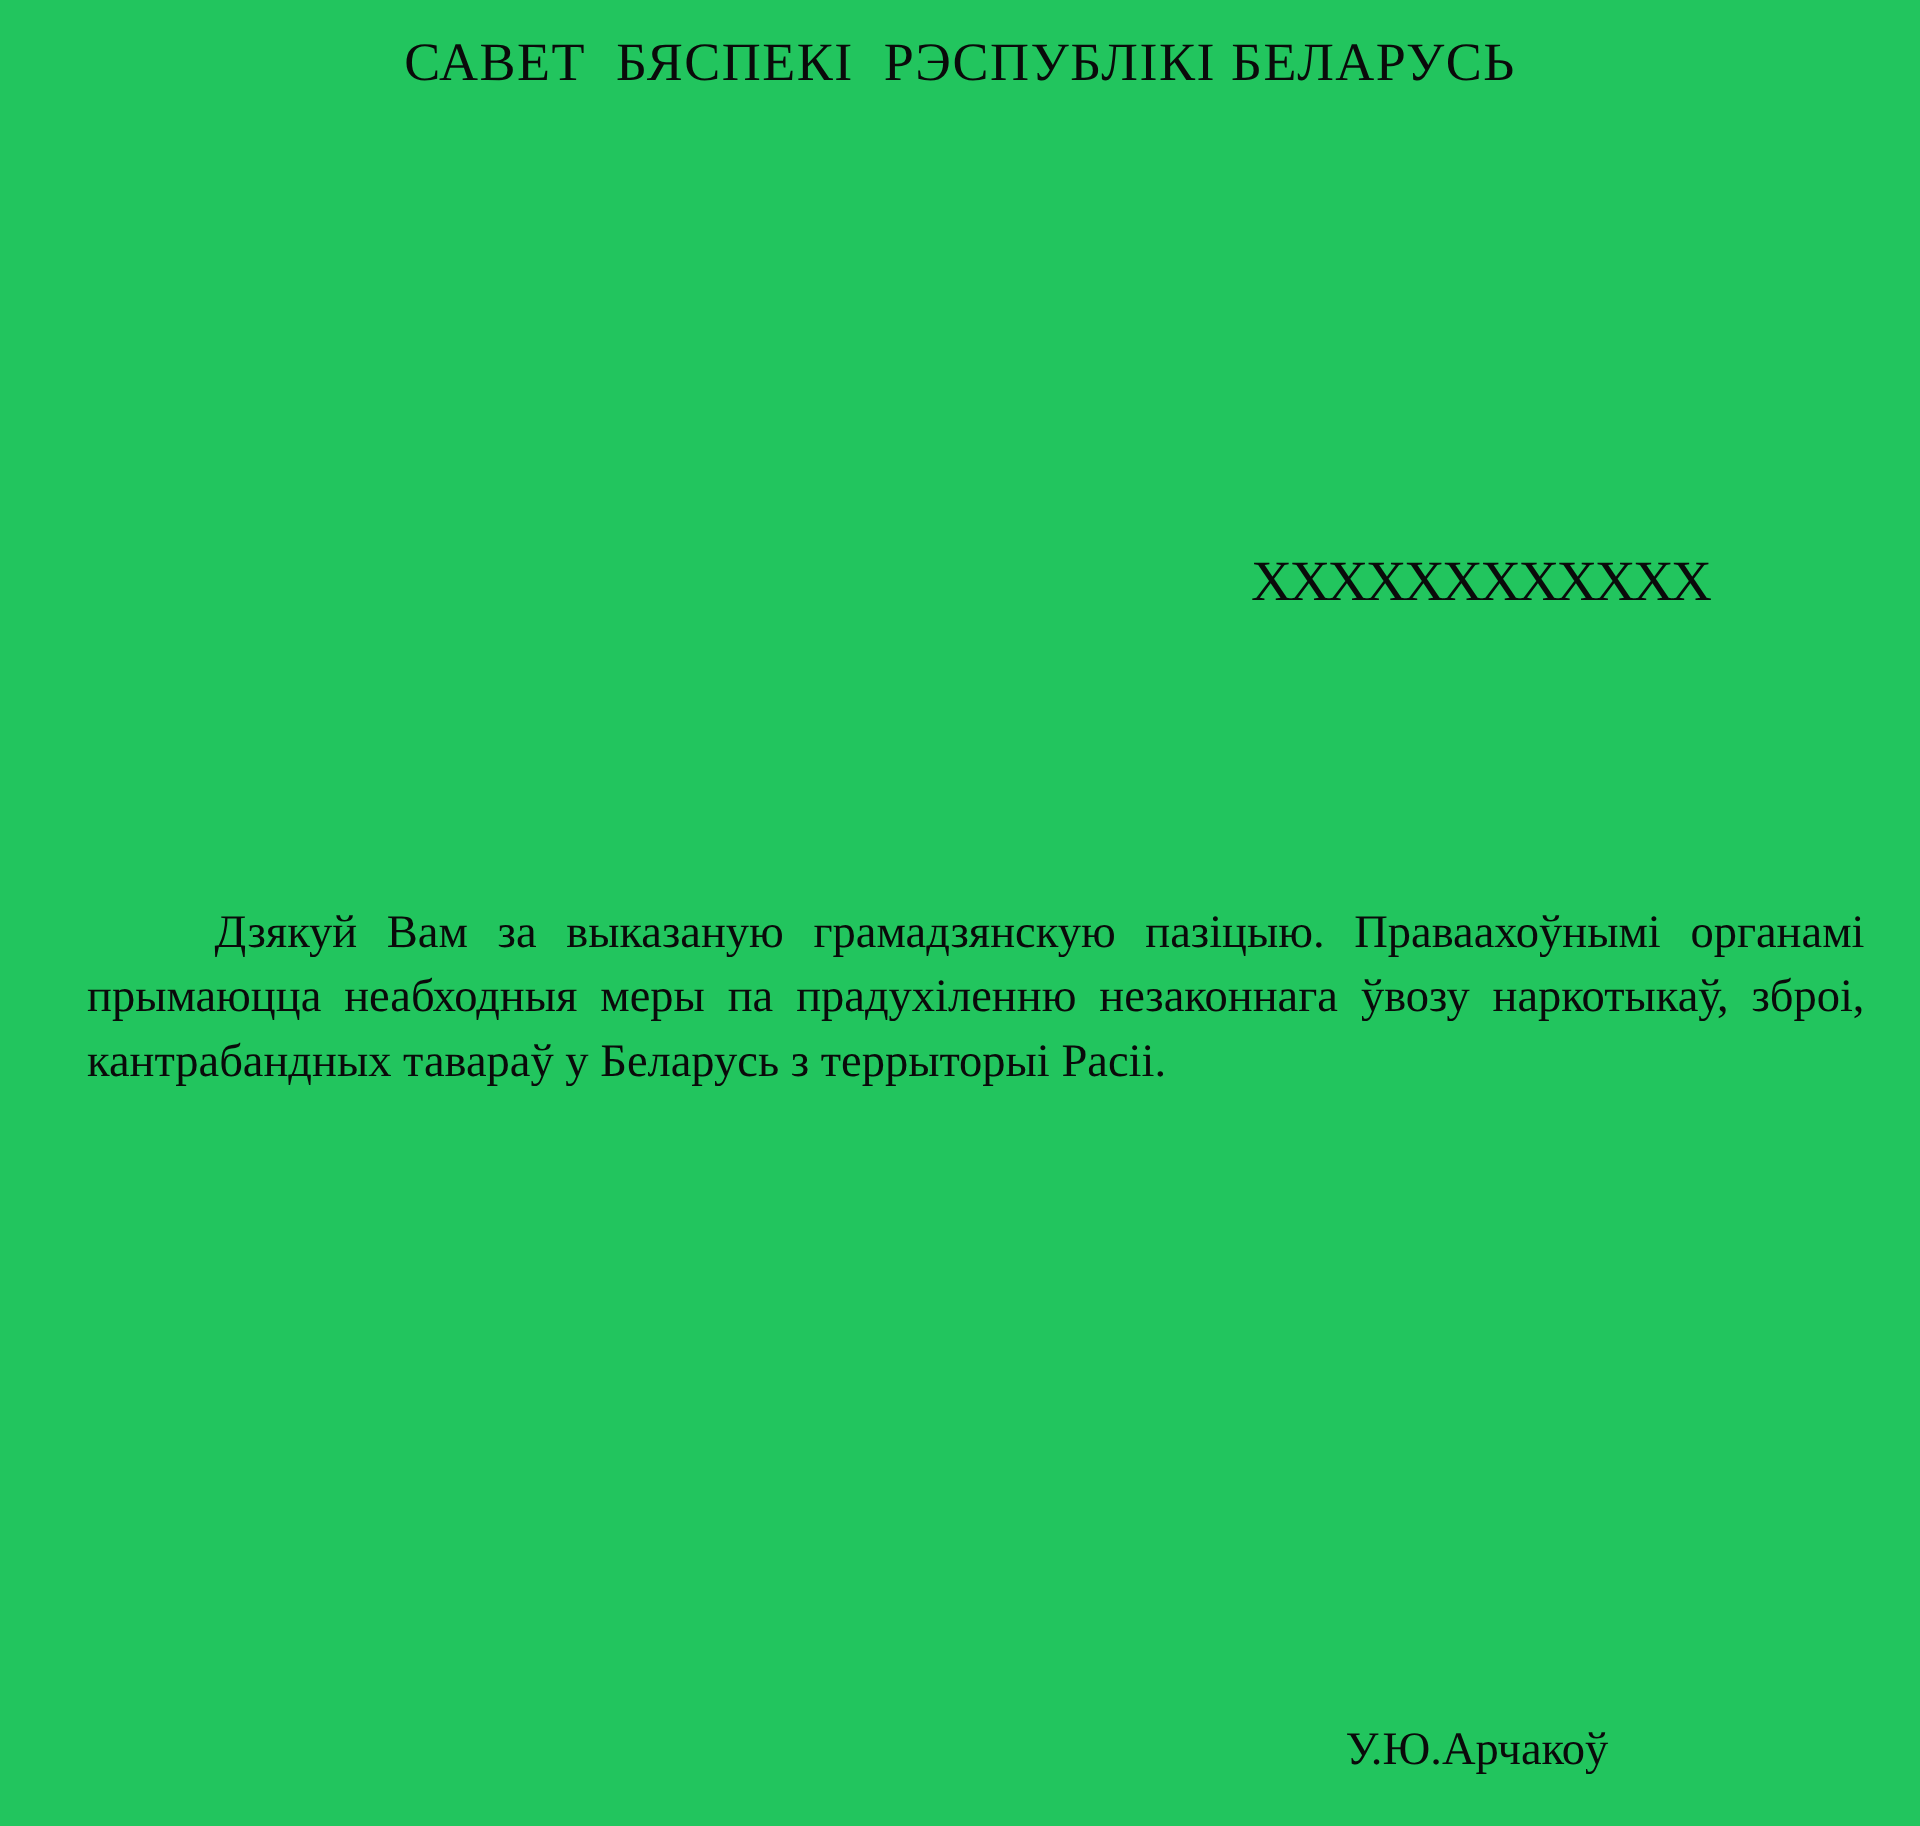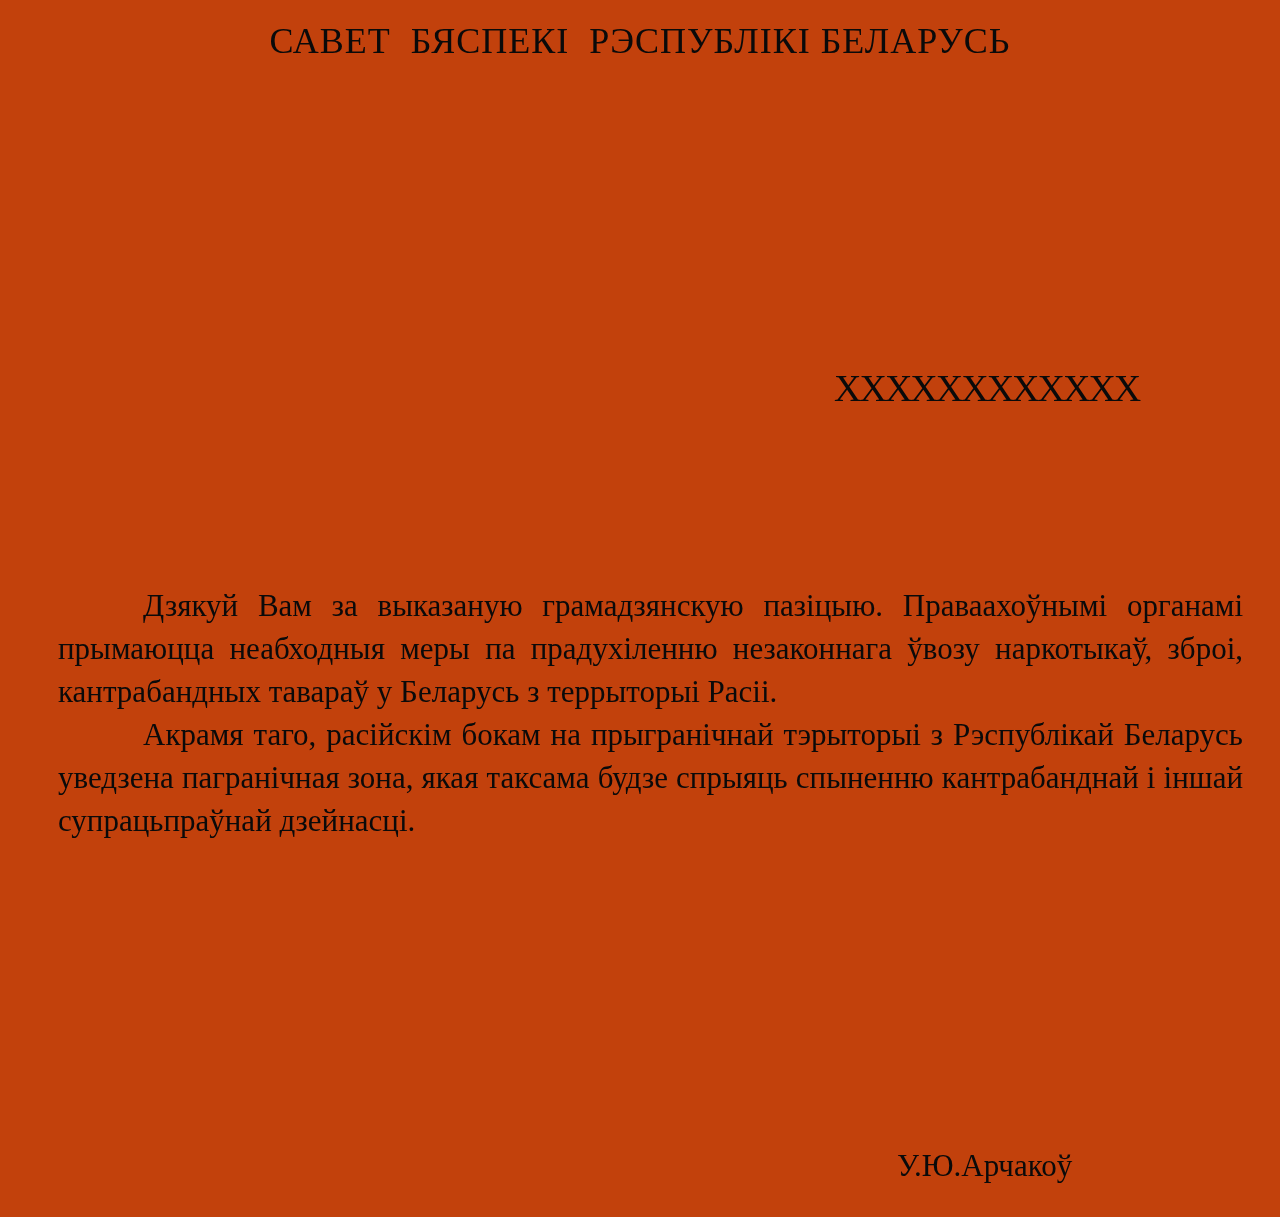--- a/index.html
+++ b/index.html
@@ -4,21 +4,21 @@
 <style>
   html, body {
     margin: 0;
     padding: 0;
     background: #ffffff;
   }
   .page {
     position: relative;
     width: 1280px;
     height: 1217px;
-    background: #c2410c;
+    background: #22c55e;
     color: #000000;
     font-family: "Liberation Serif", "DejaVu Serif", serif;
     overflow: hidden;
   }
   .doc-header {
     position: absolute;
     top: 20px;
     left: 0;
     width: 100%;
     text-align: center;
@@ -41,21 +41,21 @@
   .subject-line {
     position: absolute;
     top: 478px;
     left: 58px;
     font-size: 31px;
     line-height: 43px;
     color: #0a0a0a;
   }
   .body-text {
     position: absolute;
-    top: 584px;
+    top: 599px;
     left: 58px;
     width: 1185px;
     font-size: 31px;
     line-height: 43px;
     color: #0a0a0a;
   }
   .body-text p {
     margin: 0;
     text-indent: 85px;
     text-align: justify;
@@ -85,20 +85,19 @@
 
 <div class="page">
 
   <div class="doc-header">САВЕТ  БЯСПЕКІ  РЭСПУБЛІКІ БЕЛАРУСЬ</div>
 
   <div class="redaction-line">XXXXXXXXXXXX</div>
 
 
   <div class="body-text">
     <p>Дзякуй Вам за выказаную грамадзянскую пазіцыю. Праваахоўнымі органамі прымаюцца неабходныя меры па прадухіленню незаконнага ўвозу наркотыкаў, зброі, кантрабандных тавараў у Беларусь з террыторыі Расіі.</p>
-    <p>Акрамя таго, расійскім бокам на прыгранічнай тэрыторыі з Рэспублікай Беларусь уведзена пагранічная зона, якая таксама будзе спрыяць спыненню кантрабанднай і іншай супрацьпраўнай дзейнасці.</p>
   </div>
 
   <div class="signature-block">
     <span class="signature-name">У.Ю.Арчакоў</span>
   </div>
 
 </div>
 
 </body></html>

